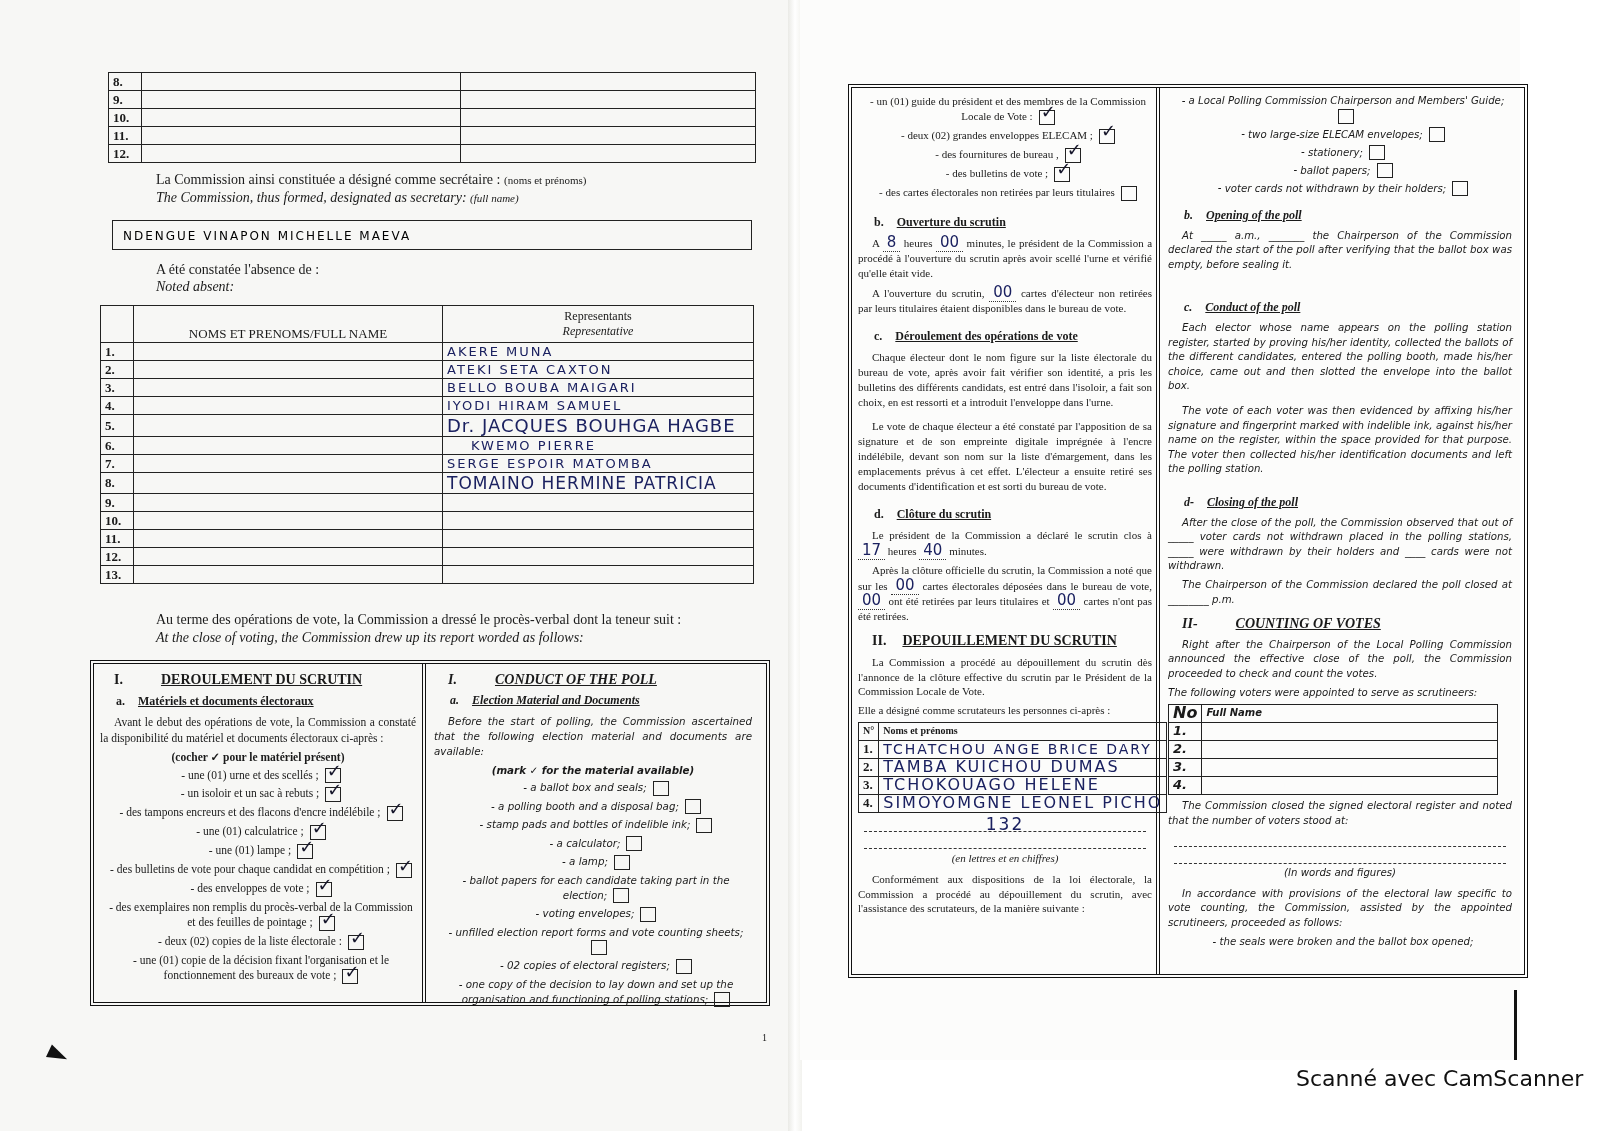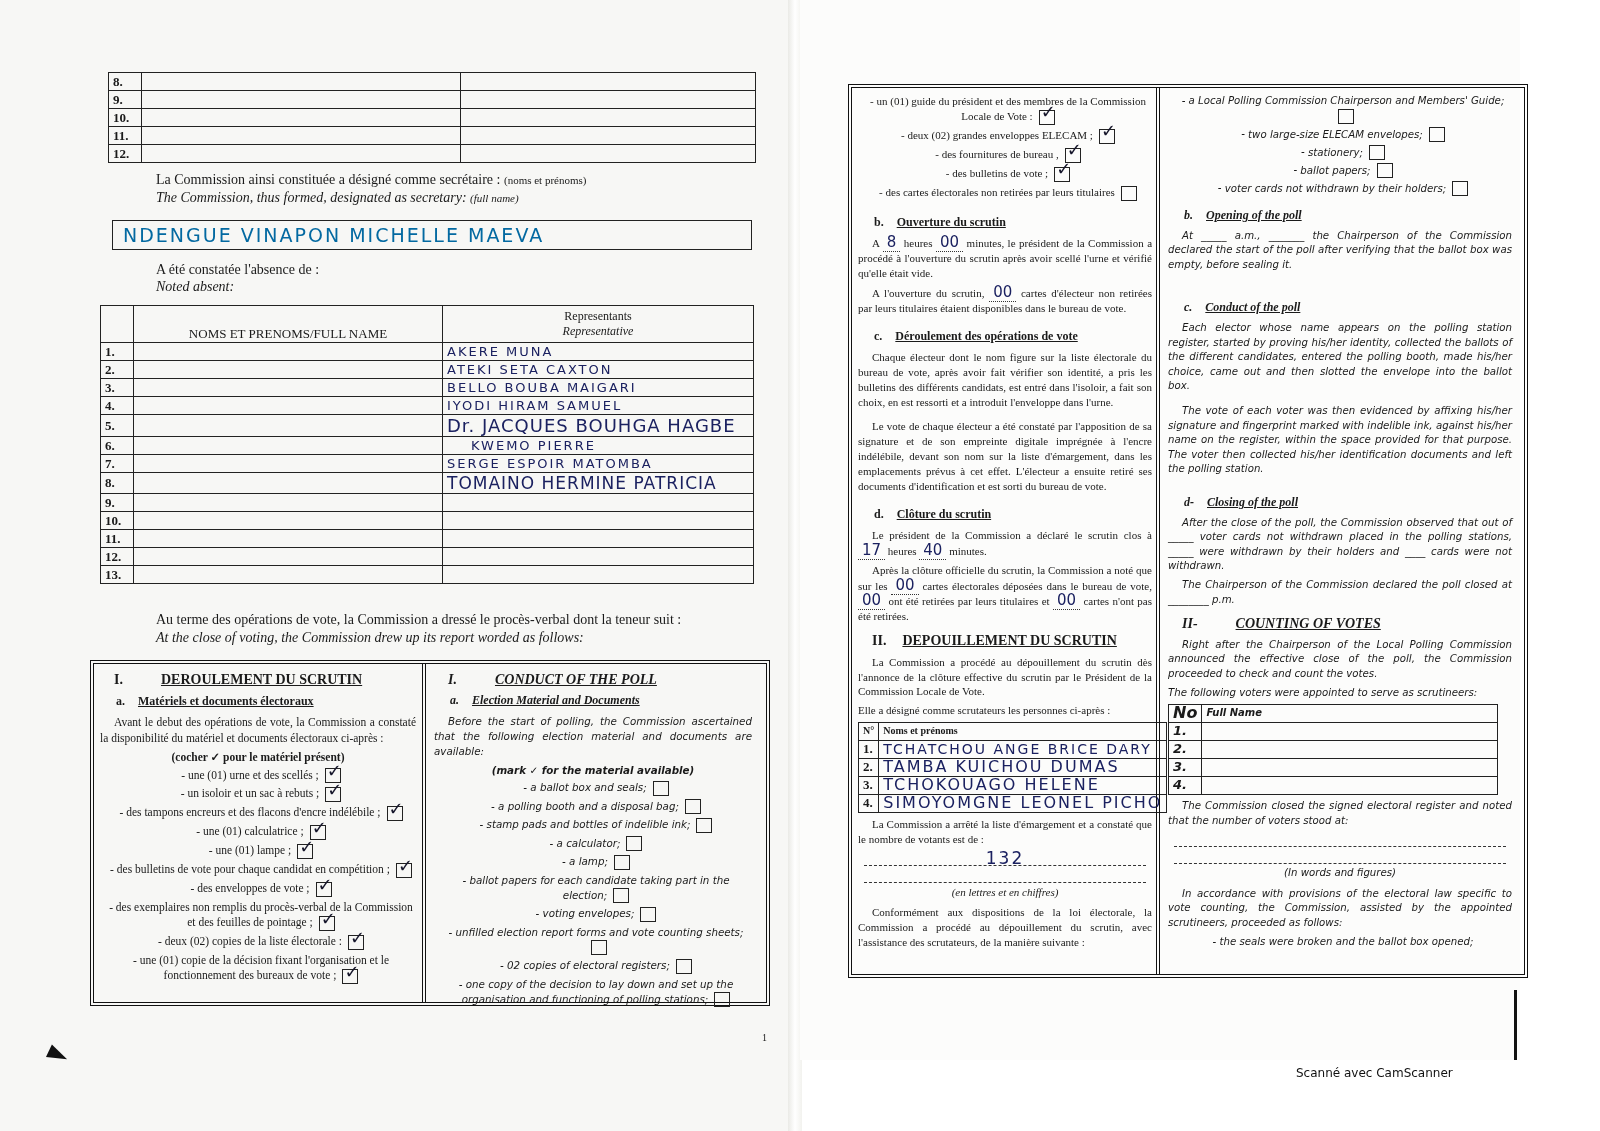--- a/index.html
+++ b/index.html
@@ -13,21 +13,21 @@
   .page-left { left: 0; top: 0; width: 790px; height: 1131px; background: #f7f7f5; }
   .page-right { left: 800px; top: 0; width: 720px; height: 1060px; background: #fcfcfb; }
   .gutter { position: absolute; left: 788px; top: 0; width: 14px; height: 1131px;
     background: linear-gradient(to right, #eaeae6, #ffffff, #f2f2ee); }
 
   
   table.grid { border-collapse: collapse; position: absolute; }
   table.grid td, table.grid th { border: 1.5px solid #222; padding: 0 4px; font-size: 13px; height: 17px; vertical-align: middle; }
   table.grid td.num { font-weight: bold; width: 24px; font-size: 13px; }
 
-  .hand { font-family: "DejaVu Sans", sans-serif; font-size: 19px; letter-spacing: 2px; color: #0369a1; white-space: nowrap; }
+  .hand { font-family: "DejaVu Sans", sans-serif; font-size: 12px; letter-spacing: 2px; color: #000000; white-space: nowrap; }
   .hand-blue { color: #1b2160; }
   .lbl { position: absolute; font-size: 14px; }
   .lbl i, .it { font-style: italic; }
   .small { font-size: 11px; }
 
   .sec-box { position: absolute; border: 4px double #111; background: transparent; }
   .col { position: absolute; top: 0; bottom: 0; padding: 6px 6px; box-sizing: border-box; font-size: 11.5px; line-height: 15.5px; }
   .col p { margin: 0 0 4px 0; text-align: justify; text-indent: 14px; }
   .sec-title { font-weight: bold; font-size: 14px; display: flex; gap: 38px; margin: 2px 0 6px 14px; }
   .sec-title .t { text-decoration: underline; }
@@ -37,21 +37,21 @@
   .it-col .sec-title, .it-col .sub { font-family: "Liberation Serif", serif; font-style: italic; }
   ul.chk { list-style: none; margin: 0; padding: 0 0 0 6px; }
   ul.chk li { margin: 0 0 3px 0; text-align: center; }
   ul.chk li::before { content: "- "; }
   .cb { display: inline-block; width: 14px; height: 13px; border: 1.5px solid #222; vertical-align: middle; margin-left: 6px; position: relative; }
   .cb.checked::after { content: "\2713"; position: absolute; left: 1px; top: -6px; font-size: 18px; color: #15152a; font-family: "DejaVu Sans", sans-serif; }
   .center { text-align: center; }
   .fill { font-family: "DejaVu Sans", sans-serif; color: #1b2160; font-size: 15px; padding: 0 4px; border-bottom: 1px dotted #333; }
   .divider-v { position: absolute; top: 0; bottom: 0; width: 0; border-left: 4px double #111; }
   .rule { border-bottom: 1px dashed #333; height: 14px; margin: 2px 6px; }
-  .watermark { position: absolute; left: 1296px; top: 1066px; font-family: "DejaVu Sans", sans-serif; font-size: 12px; color: #111; }
+  .watermark { position: absolute; left: 1296px; top: 1066px; font-family: "DejaVu Sans", sans-serif; font-size: 22px; color: #111; }
   .arrow { position: absolute; left: 48px; top: 1048px; width: 0; height: 0; border-top: 7px solid transparent; border-bottom: 7px solid transparent; border-left: 20px solid #111; transform: rotate(25deg); }
   .pgnum { position: absolute; left: 762px; top: 1032px; font-size: 10px; }
   .edge-line { position: absolute; left: 1514px; top: 990px; width: 3px; height: 70px; background: #111; }
 </style>
 </head>
 <body>
 
 <div class="page page-left">
 
   <table class="grid" style="left:108px; top:72px; width:648px;">
@@ -324,21 +324,20 @@
               <td class="num">3.</td>
               <td class="hand hand-blue" style="font-size:16px;">TCHOKOUAGO HELENE</td>
             </tr>
           <tr>
               <td class="num">4.</td>
               <td class="hand hand-blue" style="font-size:16px;">SIMOYOMGNE LEONEL PICHO</td>
             </tr>
         </tbody>
       </table>
 
-      <p>La Commission a arrêté la liste d'émargement et a constaté que le nombre de votants est de :</p>
       <div class="rule center"><span class="hand hand-blue" style="font-size:17px;">132</span></div>
       <div class="rule"></div>
       <div class="center it">(en lettres et en chiffres)</div>
       <p style="margin-top:6px;">Conformément aux dispositions de la loi électorale, la Commission a procédé au dépouillement du scrutin, avec l'assistance des scrutateurs, de la manière suivante :</p>
     </div>
 
     <div class="divider-v" style="left:304px;"></div>
 
     <div class="col it-col" style="left:310px; width:356px; font-size:10.2px; line-height:14.6px;">
       <ul class="chk">

